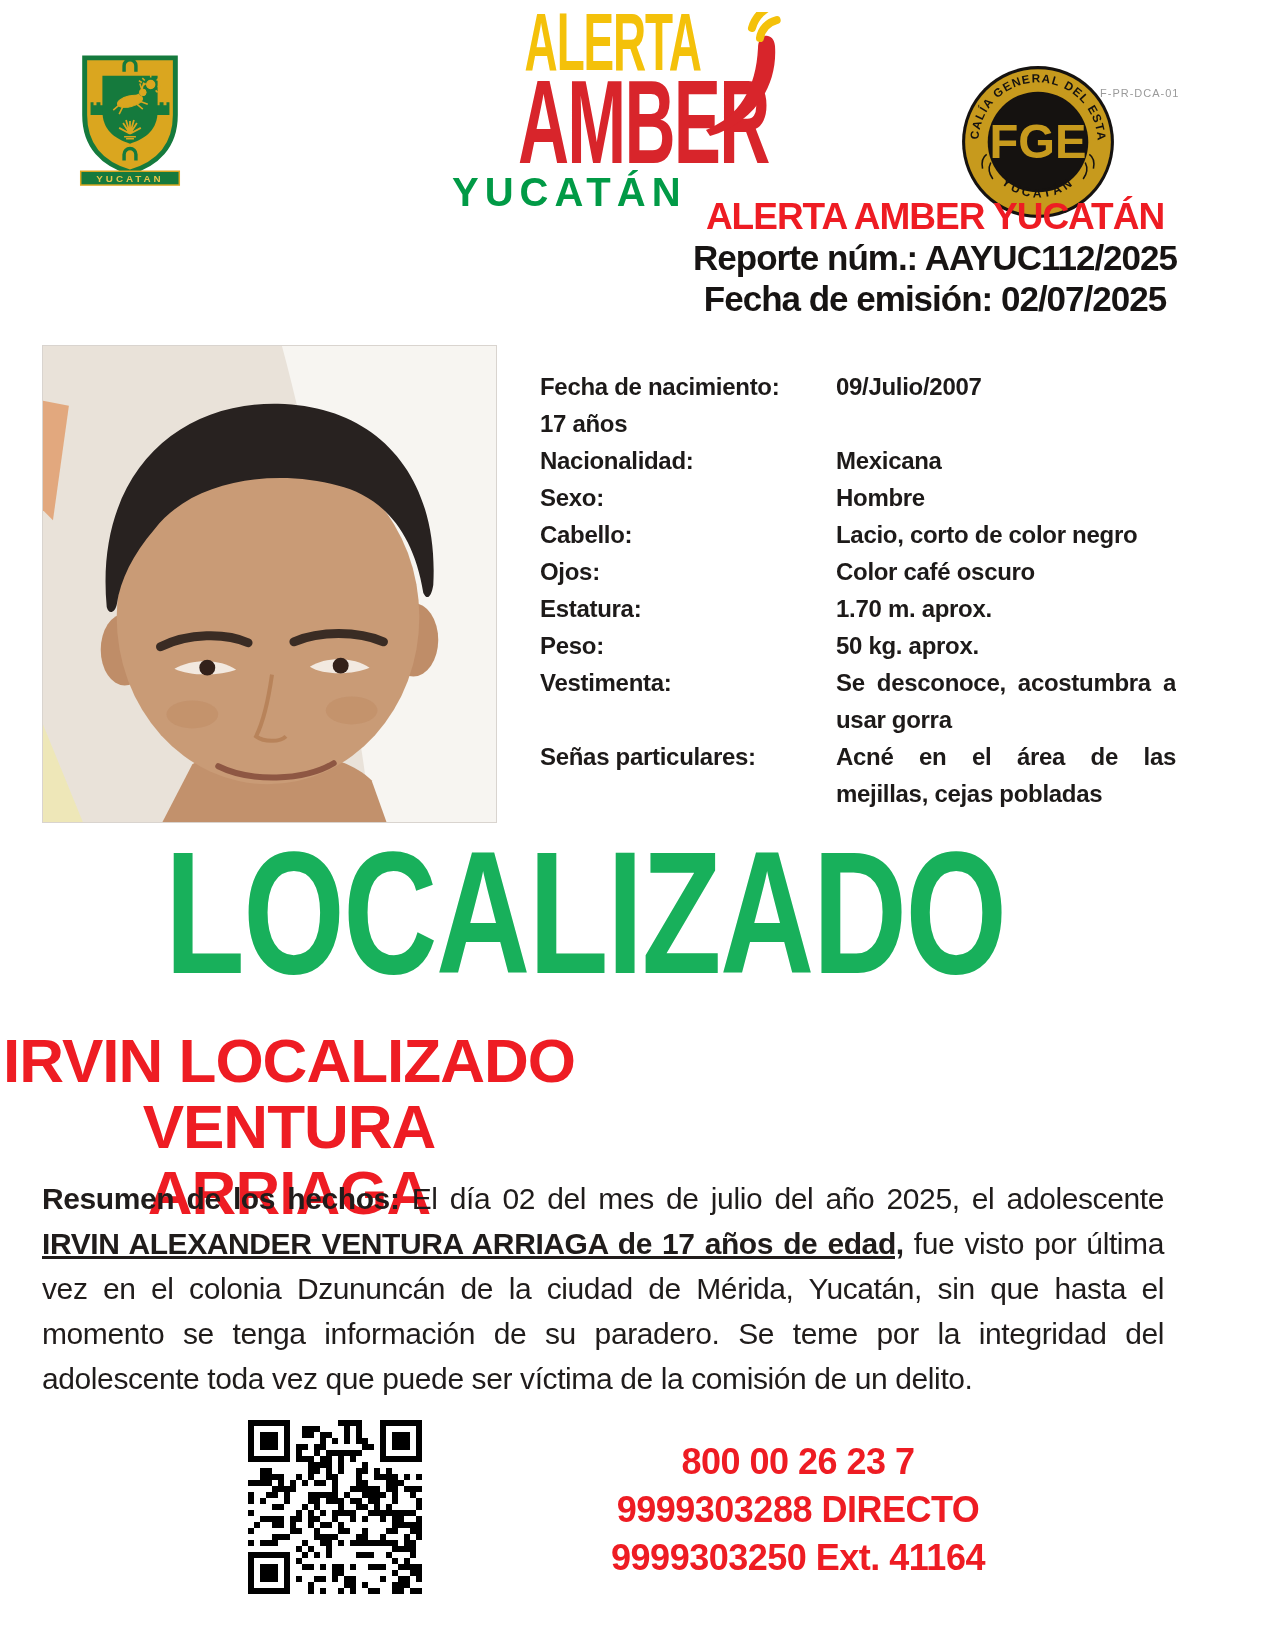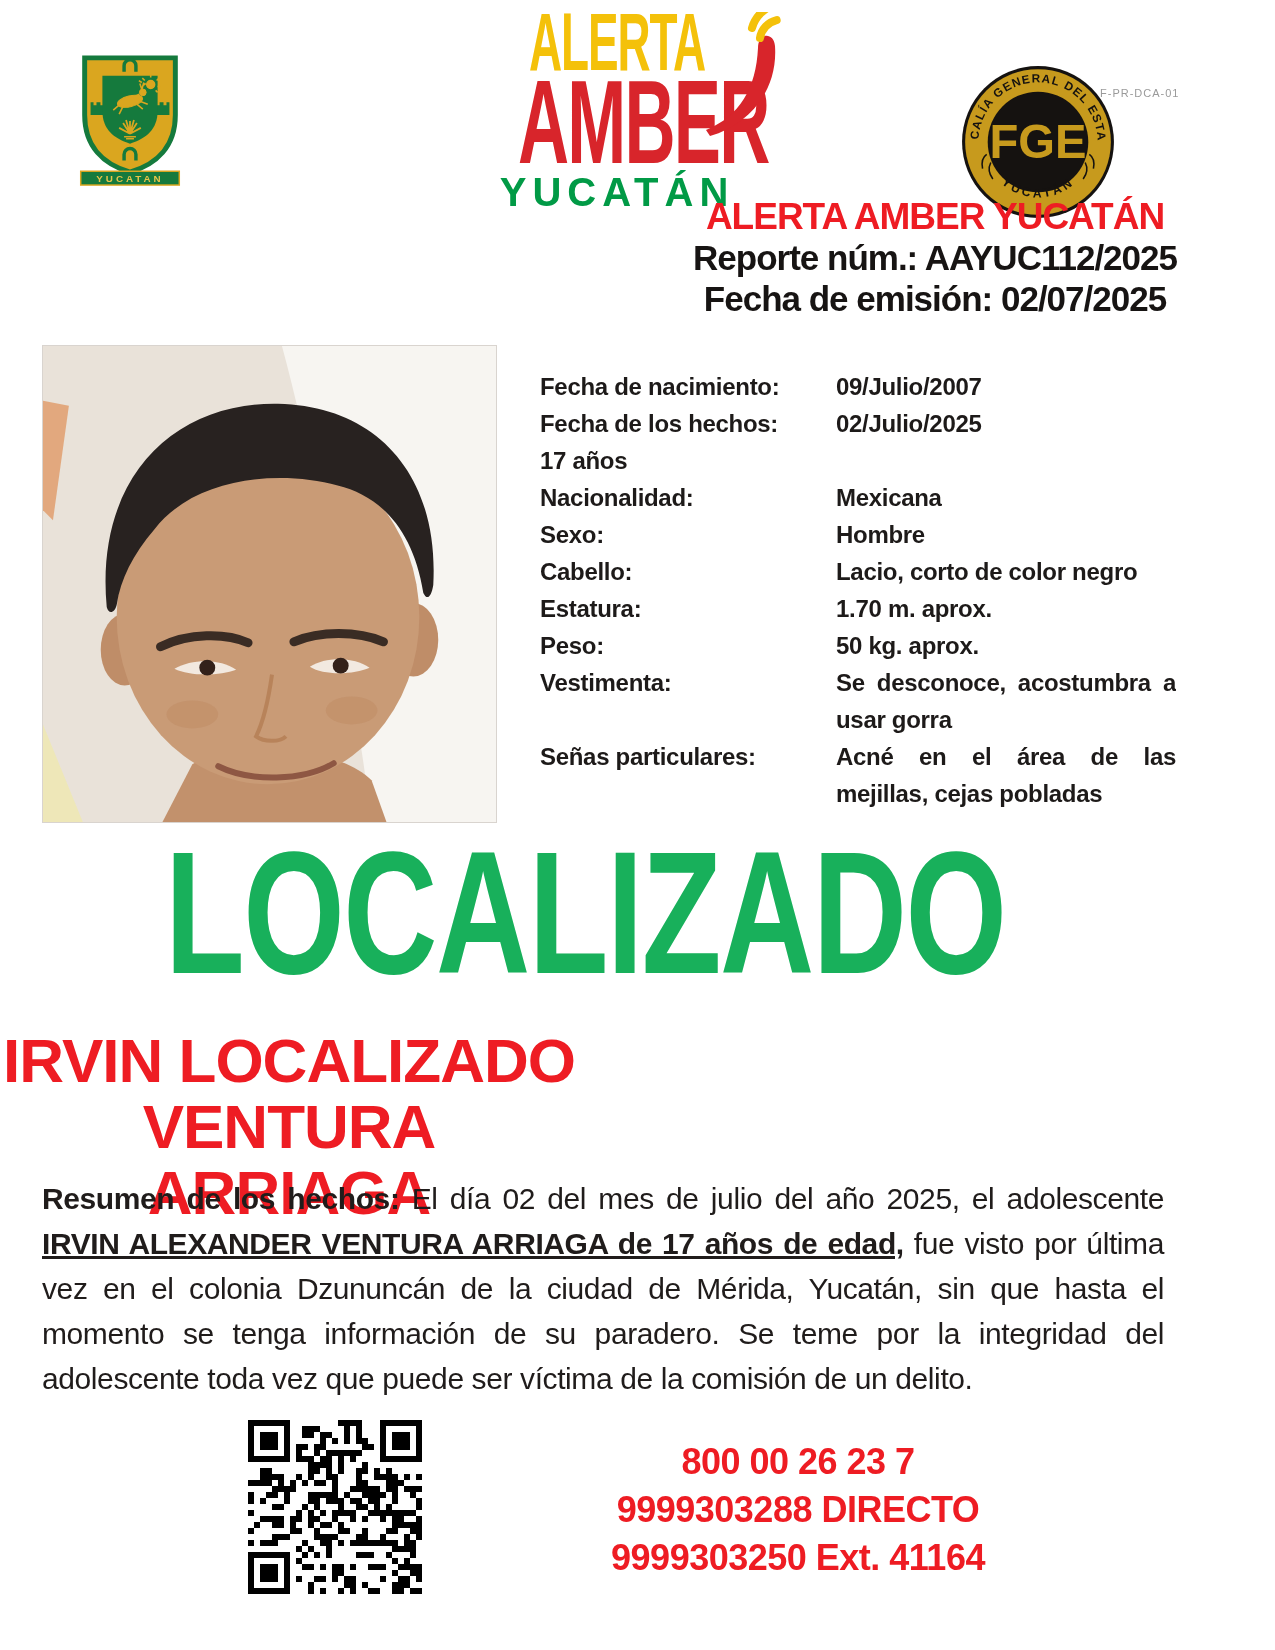--- a/index.html
+++ b/index.html
@@ -3,21 +3,21 @@
 <meta charset="utf-8">
 <style>
   html,body{margin:0;padding:0;background:#ffffff;}
   #poster{position:relative;width:1275px;height:1650px;background:#fff;overflow:hidden;
           font-family:"Liberation Sans", sans-serif;color:#1d1a19;}
 
   
   #yuc-logo{position:absolute;left:73px;top:50px;width:114px;height:138px;}
 
   
-  #amber-logo{position:absolute;left:452px;top:10px;width:330px;height:218px;text-align:center;}
+  #amber-logo{position:absolute;left:452px;top:10px;width:330px;height:218px;text-align:left;}
   #amber-logo .l1{display:block;font-weight:bold;font-size:82px;line-height:64px;color:var(--amber-yellow);
                   transform:scaleX(.56);transform-origin:50% 50%;letter-spacing:-2px;}
   #amber-logo .l2{display:block;font-weight:bold;font-size:118px;line-height:96px;color:var(--amber-red);
                   transform:scaleX(.60);transform-origin:50% 50%;letter-spacing:-3px;}
   #amber-logo .l3{display:block;font-weight:bold;font-size:40px;line-height:44px;color:var(--amber-green);
                   letter-spacing:6px;}
   #horn{position:absolute;left:240px;top:2px;width:92px;height:125px;}
 
   
   #form-code{position:absolute;left:1100px;top:40px;font-size:11px;color:#9a9a9a;letter-spacing:1px;margin-top:47px;}
@@ -159,37 +159,37 @@
     <ellipse cx="150" cy="370" rx="26" ry="14" fill="#b9855b" opacity=".35"></ellipse>
     <ellipse cx="310" cy="366" rx="26" ry="14" fill="#b9855b" opacity=".35"></ellipse>
   </svg>
 
   <div id="details">
       <div class="detail-row">
         <div class="detail-label">Fecha de nacimiento:</div>
         <div class="detail-value">09/Julio/2007</div>
       </div>
       <div class="detail-row">
-        <div class="detail-label">Fecha de los hechos:</div>
-        <div class="detail-value">02/Julio/2025</div>
-      </div>
-      <div class="detail-row">
         <div class="detail-value">17 años</div>
       </div>
       <div class="detail-row">
         <div class="detail-label">Nacionalidad:</div>
         <div class="detail-value">Mexicana</div>
       </div>
       <div class="detail-row">
         <div class="detail-label">Sexo:</div>
         <div class="detail-value">Hombre</div>
       </div>
       <div class="detail-row">
         <div class="detail-label">Cabello:</div>
         <div class="detail-value">Lacio, corto de color negro</div>
+      </div>
+      <div class="detail-row">
+        <div class="detail-label">Ojos:</div>
+        <div class="detail-value">Color café oscuro</div>
       </div>
       <div class="detail-row">
         <div class="detail-label">Estatura:</div>
         <div class="detail-value">1.70 m. aprox.</div>
       </div>
       <div class="detail-row">
         <div class="detail-label">Peso:</div>
         <div class="detail-value">50 kg. aprox.</div>
       </div>
       <div class="detail-row">

